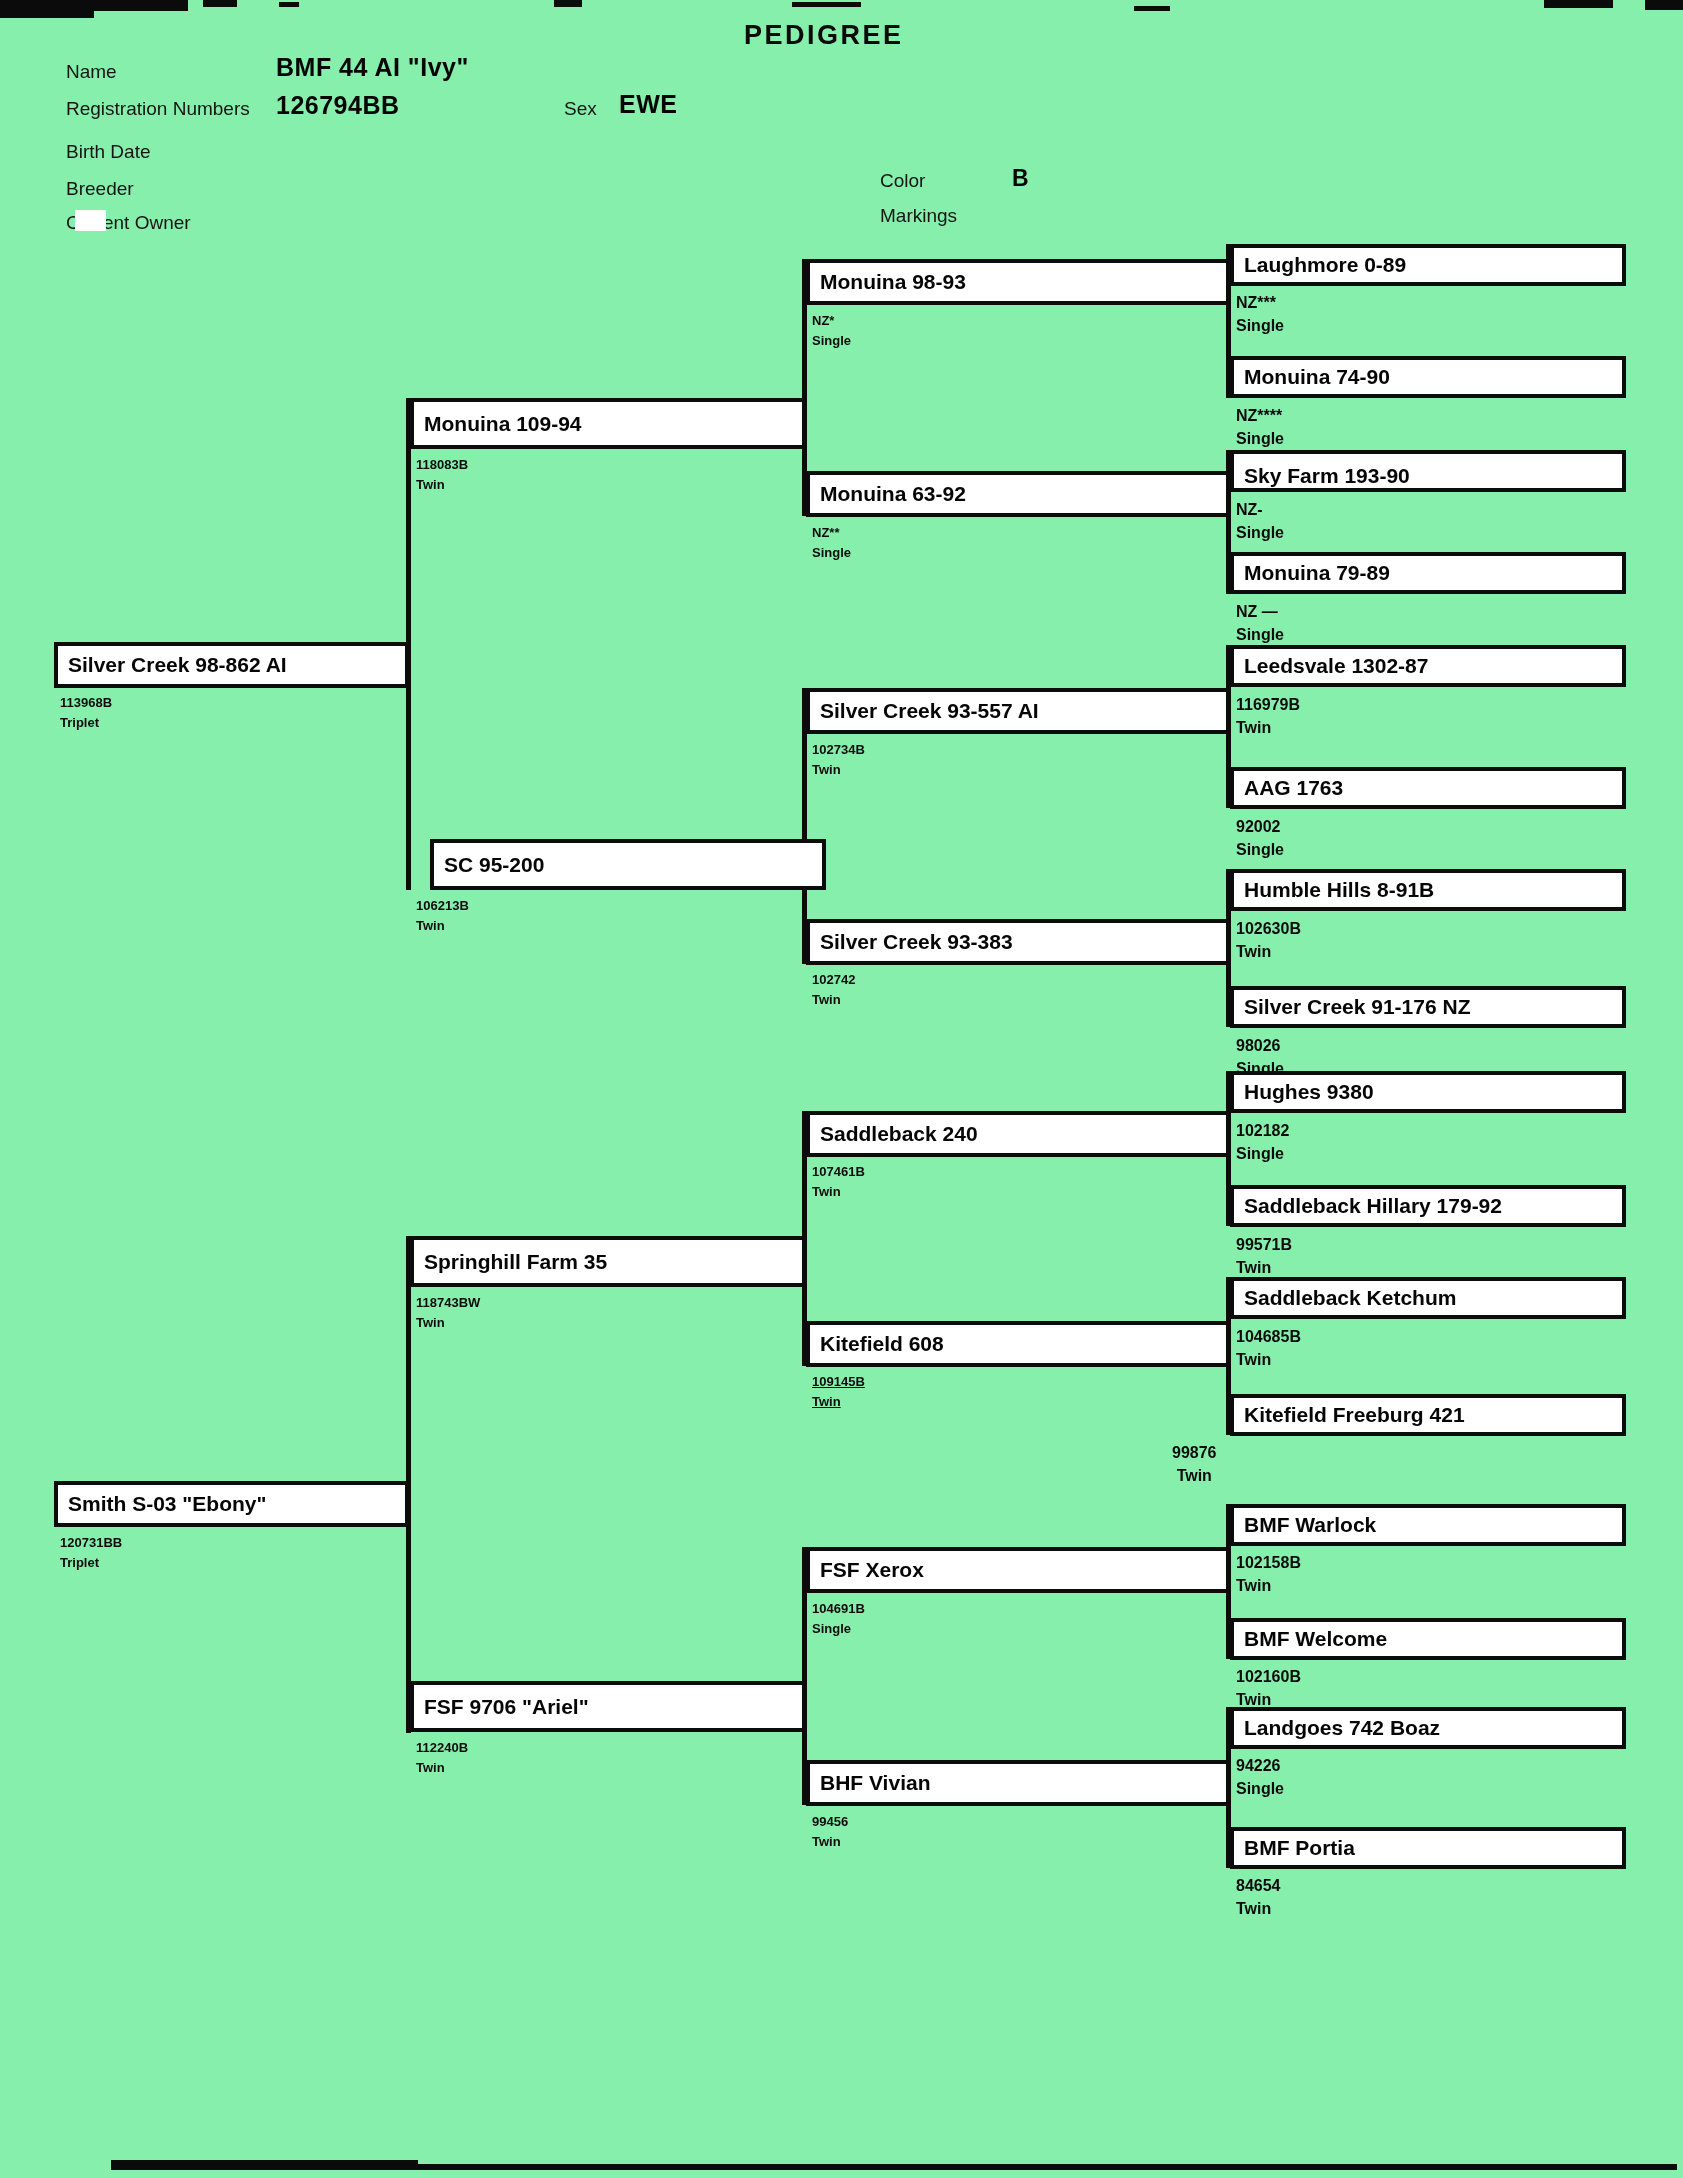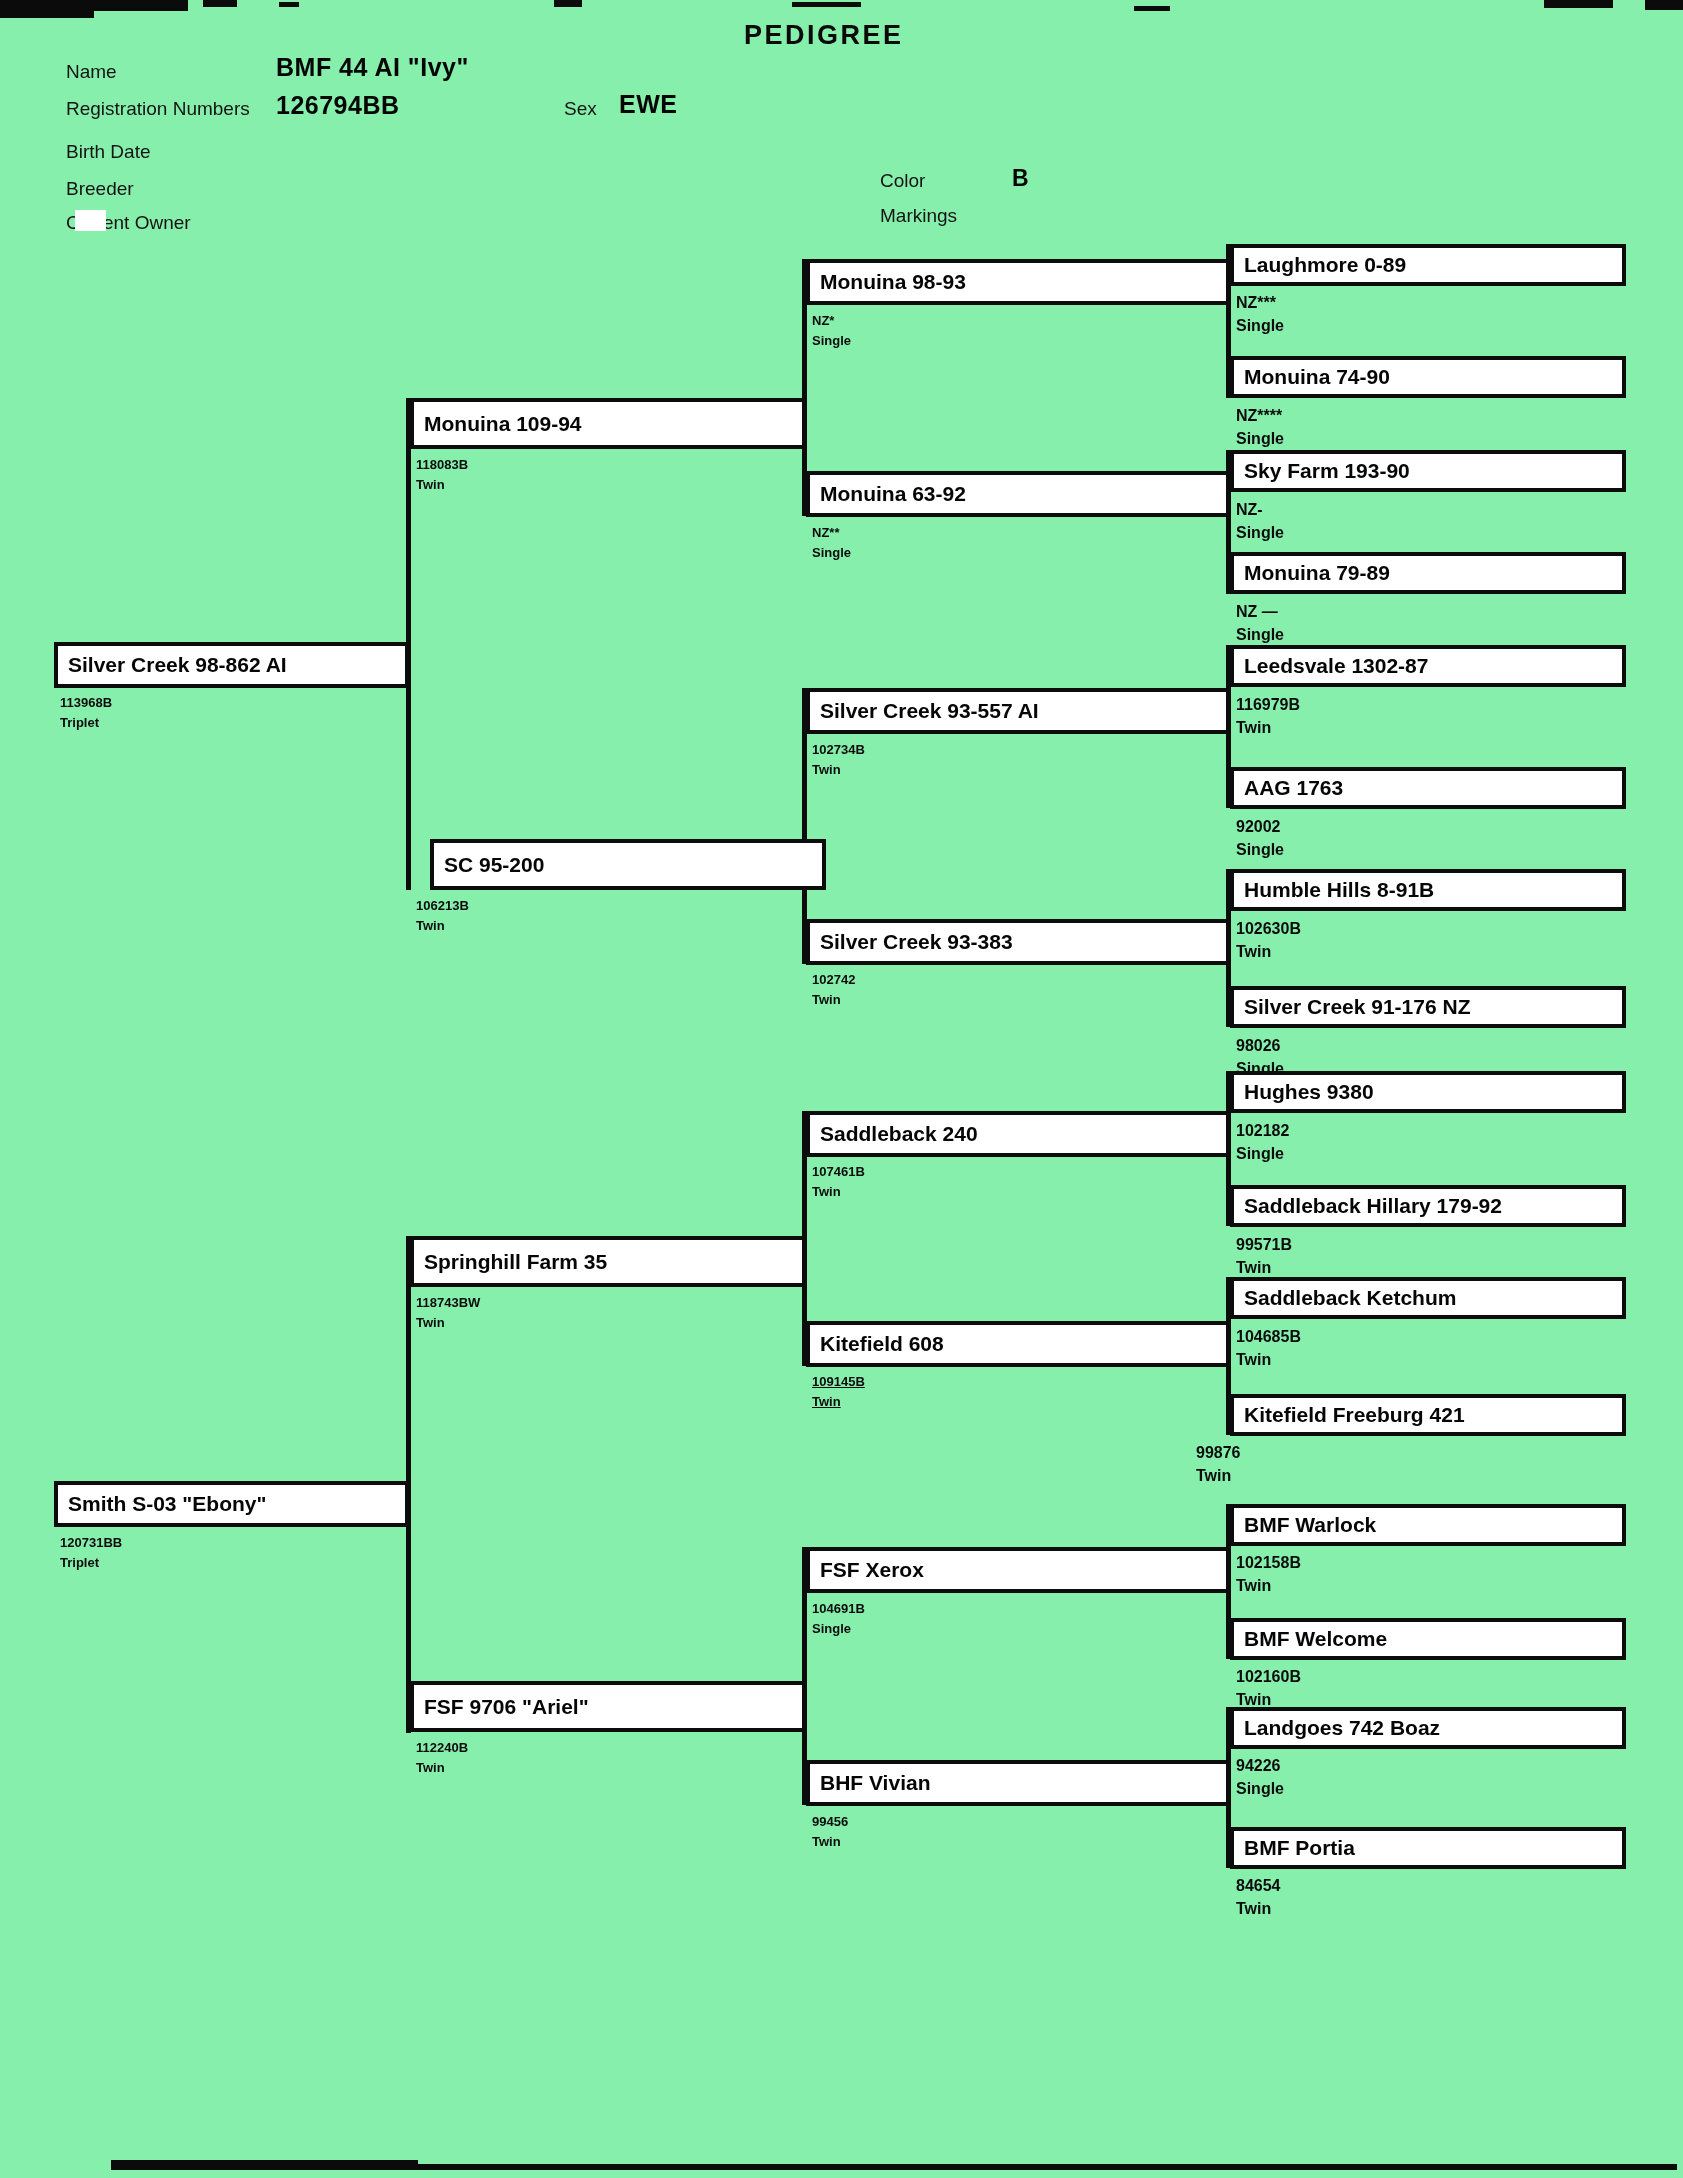--- a/index.html
+++ b/index.html
@@ -172,21 +172,21 @@
         <div>NZ***</div>
         <div>Single</div>
       </div>
       <div class="node" style="left: 1230px; top: 356px; width: 396px; height: 42px;">
         <div class="node-name">Monuina 74-90</div>
       </div>
       <div class="node-info small" style="left: 1236px; top: 404px;">
         <div>NZ****</div>
         <div>Single</div>
       </div>
-      <div class="node" style="left: 1230px; top: 450px; width: 396px; height: 42px;">
+      <div class="node" style="left: 1230px; top: 450px; width: 396px; height: 42px; align-items: flex-end;">
         <div class="node-name">Sky Farm 193-90</div>
       </div>
       <div class="node-info small" style="left: 1236px; top: 498px;">
         <div>NZ-</div>
         <div>Single</div>
       </div>
       <div class="node" style="left: 1230px; top: 552px; width: 396px; height: 42px;">
         <div class="node-name">Monuina 79-89</div>
       </div>
       <div class="node-info small" style="left: 1236px; top: 600px;">
@@ -238,21 +238,21 @@
       <div class="node" style="left: 1230px; top: 1277px; width: 396px; height: 42px;">
         <div class="node-name">Saddleback Ketchum</div>
       </div>
       <div class="node-info small" style="left: 1236px; top: 1325px;">
         <div>104685B</div>
         <div>Twin</div>
       </div>
       <div class="node" style="left: 1230px; top: 1394px; width: 396px; height: 42px;">
         <div class="node-name">Kitefield Freeburg 421</div>
       </div>
-      <div class="node-info small" style="left: 1196px; top: 1441px;">
+      <div class="node-info small" style="left: 1172px; top: 1441px; text-align: center;">
         <div>99876</div>
         <div>Twin</div>
       </div>
       <div class="node" style="left: 1230px; top: 1504px; width: 396px; height: 42px;">
         <div class="node-name">BMF Warlock</div>
       </div>
       <div class="node-info small" style="left: 1236px; top: 1551px;">
         <div>102158B</div>
         <div>Twin</div>
       </div>

